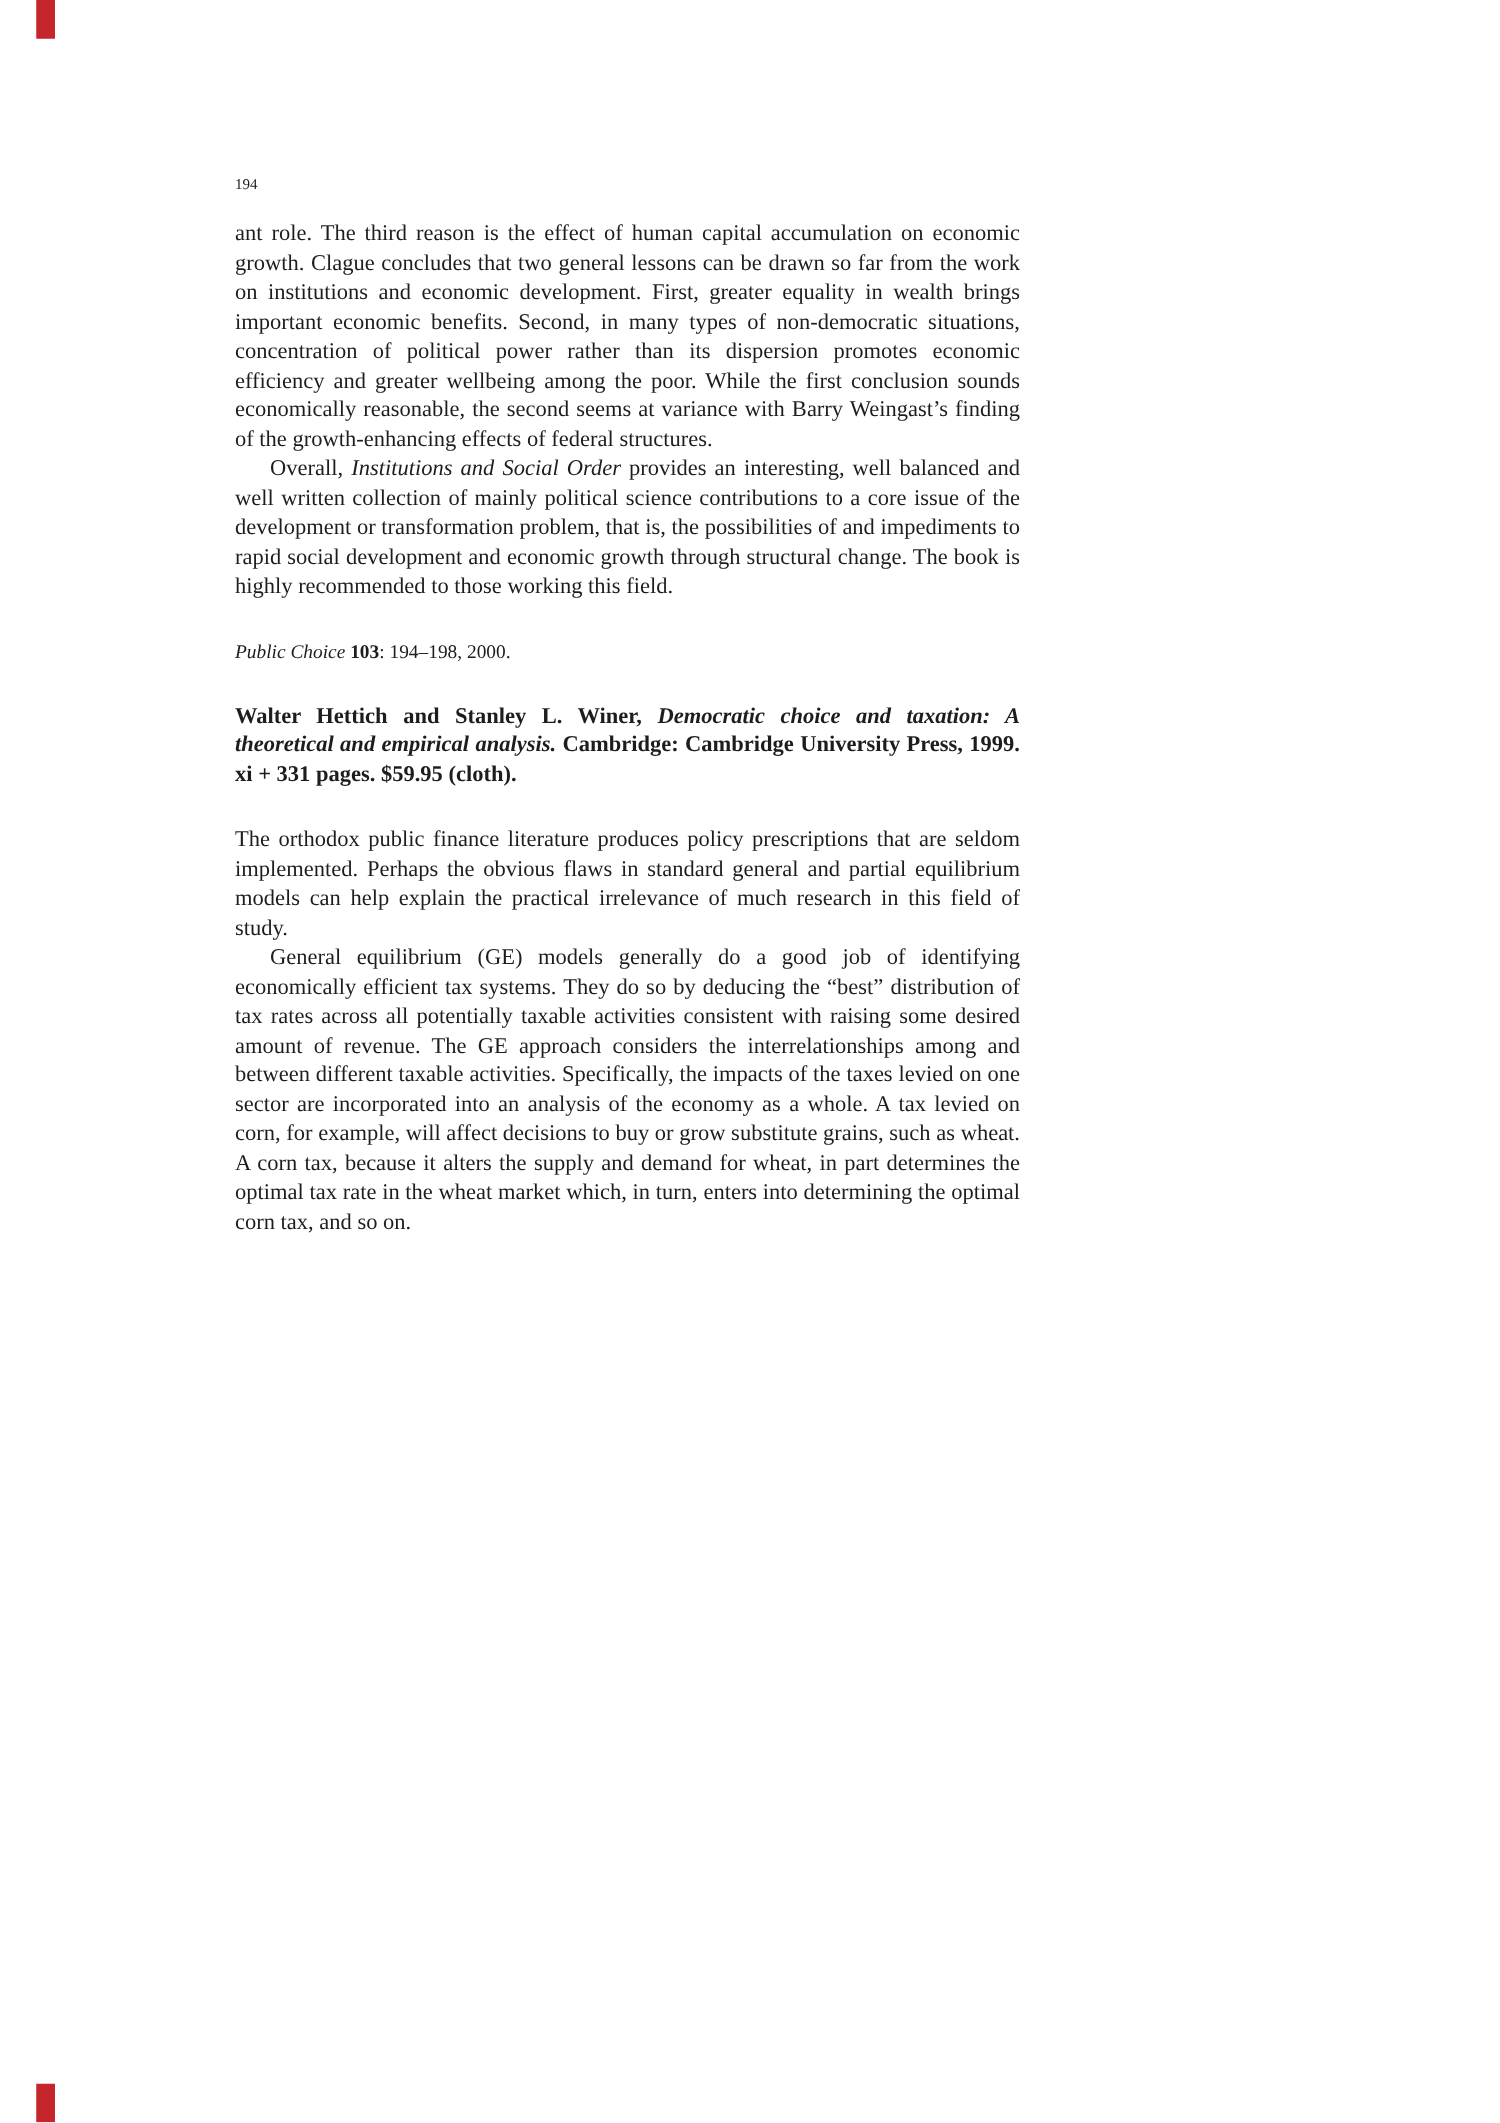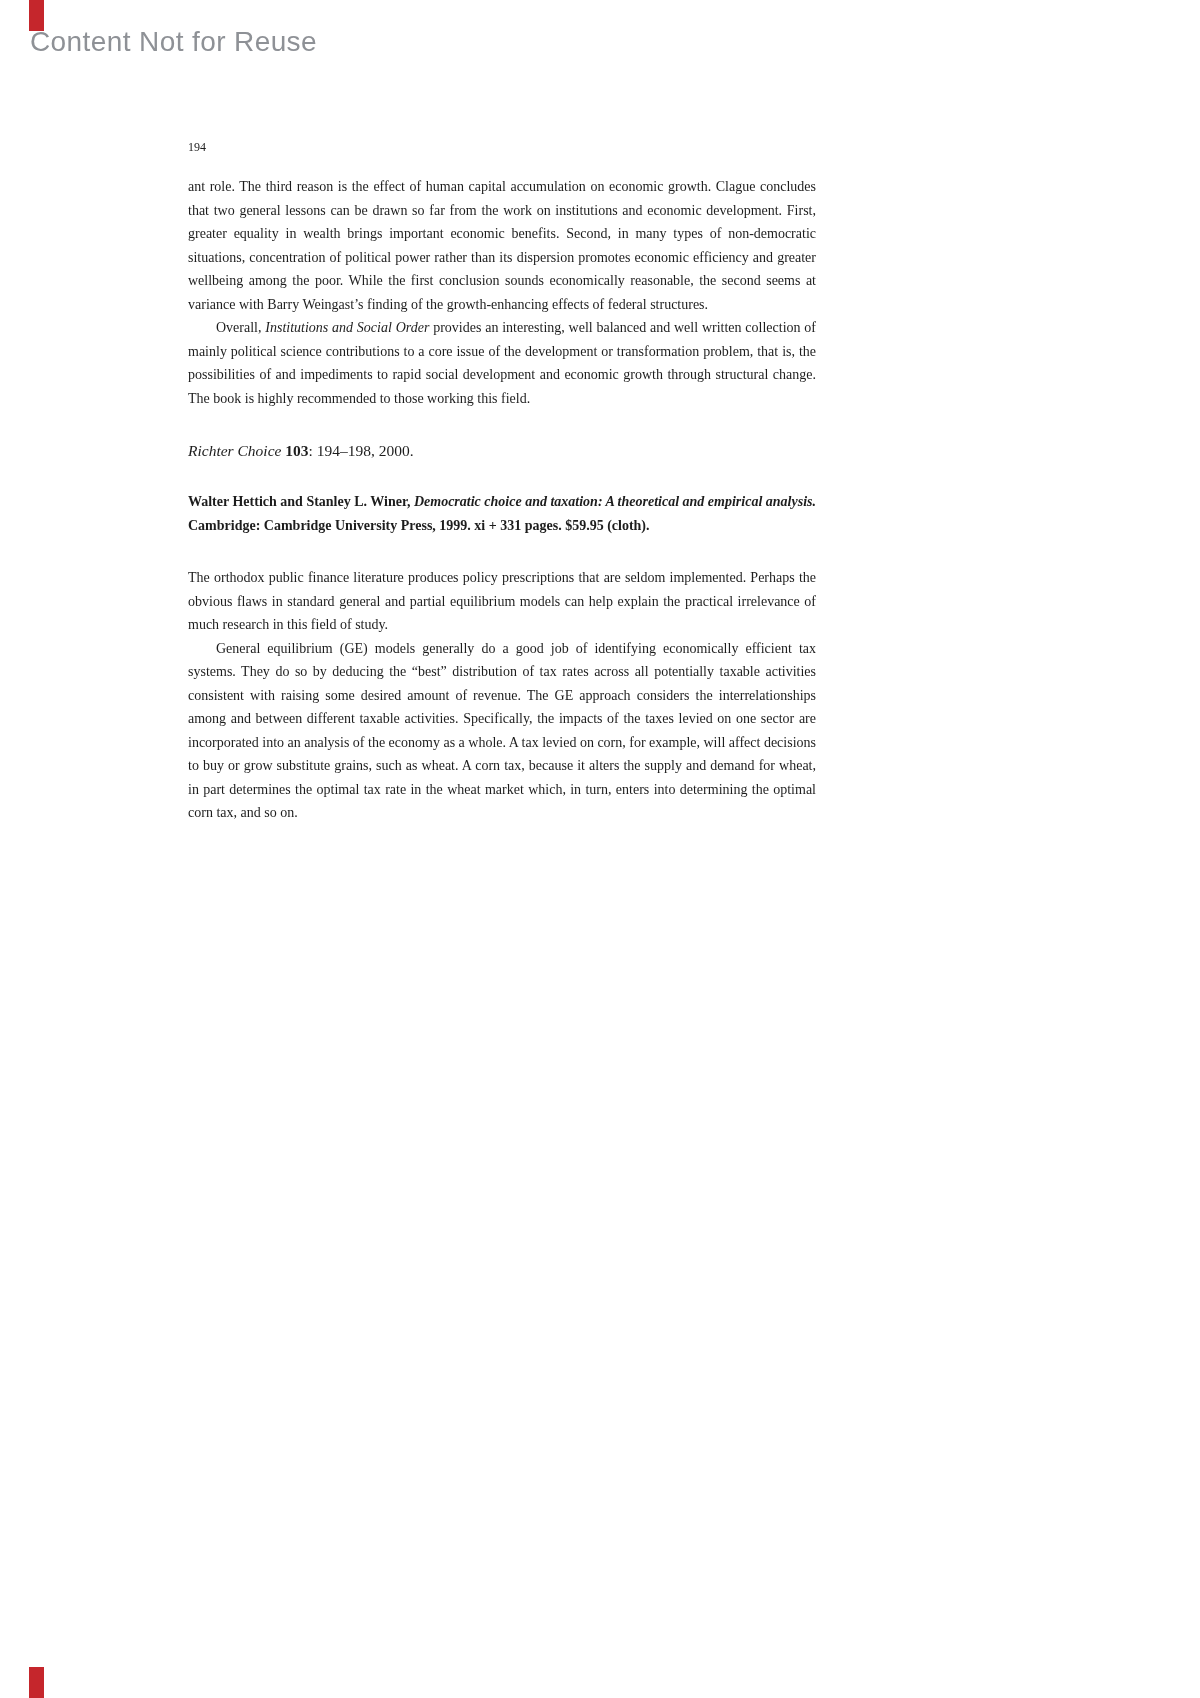--- a/index.html
+++ b/index.html
@@ -35,21 +35,21 @@
     left: 188px;
     top: 140px;
     width: 628px;
   }
   .page-number {
     font-size: 12px;
     margin-bottom: 20px;
   }
   p {
     margin: 0;
-    font-size: 14px;
+    font-size: 18px;
     line-height: 23.5px;
   }
   .justify { text-align: justify; }
   .indent { text-indent: 28px; }
   .attribution { margin-top: 25px; }
   .smallcaps { font-variant: small-caps; letter-spacing: 0.6px; }
   .citation {
     margin-top: 31px;
     font-size: 15.5px;
     line-height: 20px;
@@ -60,32 +60,31 @@
   i { font-style: italic; }
 </style>
 </head>
 <body>
 
 <div class="page">
 
   <div class="edge-mark top"></div>
   <div class="edge-mark bottom"></div>
 
-  <div class="watermark">Content Not for Reuse</div>
 
   <main class="column">
 
     <div class="page-number">194</div>
 
     <p class="justify"><span>ant role. The third reason is the effect of human capital accumulation on economic growth. Clague concludes that two general lessons can be drawn so far from the work on institutions and economic development. First, greater equality in wealth brings important economic benefits. Second, in many types of non-democratic situations, concentration of political power rather than its dispersion promotes economic efficiency and greater wellbeing among the poor. While the first conclusion sounds economically reasonable, the second seems at variance with Barry Weingast’s finding of the growth-enhancing effects of federal structures.</span></p>
 
     <p class="justify indent"><span>Overall, </span><i>Institutions and Social Order</i><span> provides an interesting, well balanced and well written collection of mainly political science contributions to a core issue of the development or transformation problem, that is, the possibilities of and impediments to rapid social development and economic growth through structural change. The book is highly recommended to those working this field.</span></p>
 
 
-    <p class="citation"><i>Richter Choice </i><span class="vol">103</span><span>: 194–198, 2000.</span></p>
+    <p class="citation"><i>Public Choice </i><span class="vol">103</span><span>: 194–198, 2000.</span></p>
 
     <p class="justify book-header"><span>Walter Hettich and Stanley L. Winer, </span><i>Democratic choice and taxation: A theoretical and empirical analysis.</i><span> Cambridge: Cambridge University Press, 1999. xi + 331 pages. $59.95 (cloth).</span></p>
 
     <p class="justify para-first"><span>The orthodox public finance literature produces policy prescriptions that are seldom implemented. Perhaps the obvious flaws in standard general and partial equilibrium models can help explain the practical irrelevance of much research in this field of study.</span></p>
 
     <p class="justify indent"><span>General equilibrium (GE) models generally do a good job of identifying economically efficient tax systems. They do so by deducing the “best” distribution of tax rates across all potentially taxable activities consistent with raising some desired amount of revenue. The GE approach considers the interrelationships among and between different taxable activities. Specifically, the impacts of the taxes levied on one sector are incorporated into an analysis of the economy as a whole. A tax levied on corn, for example, will affect decisions to buy or grow substitute grains, such as wheat. A corn tax, because it alters the supply and demand for wheat, in part determines the optimal tax rate in the wheat market which, in turn, enters into determining the optimal corn tax, and so on.</span></p>
 
   </main>
 
 </div>

